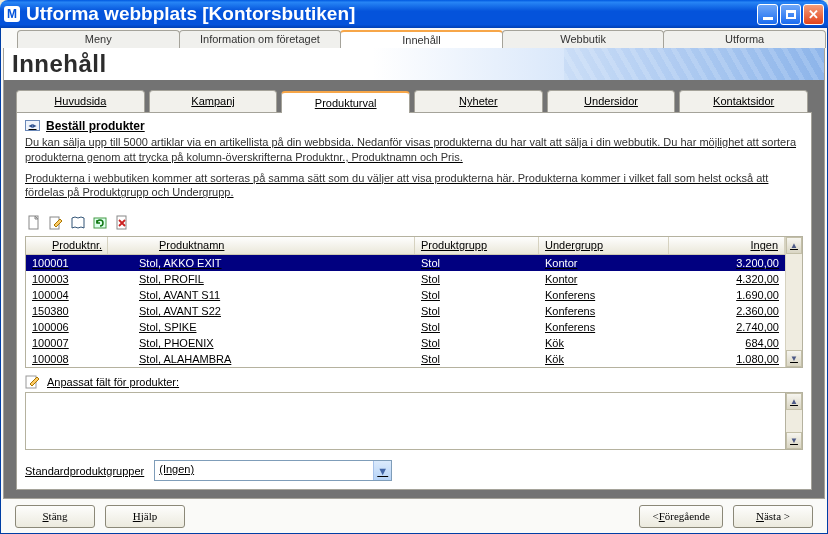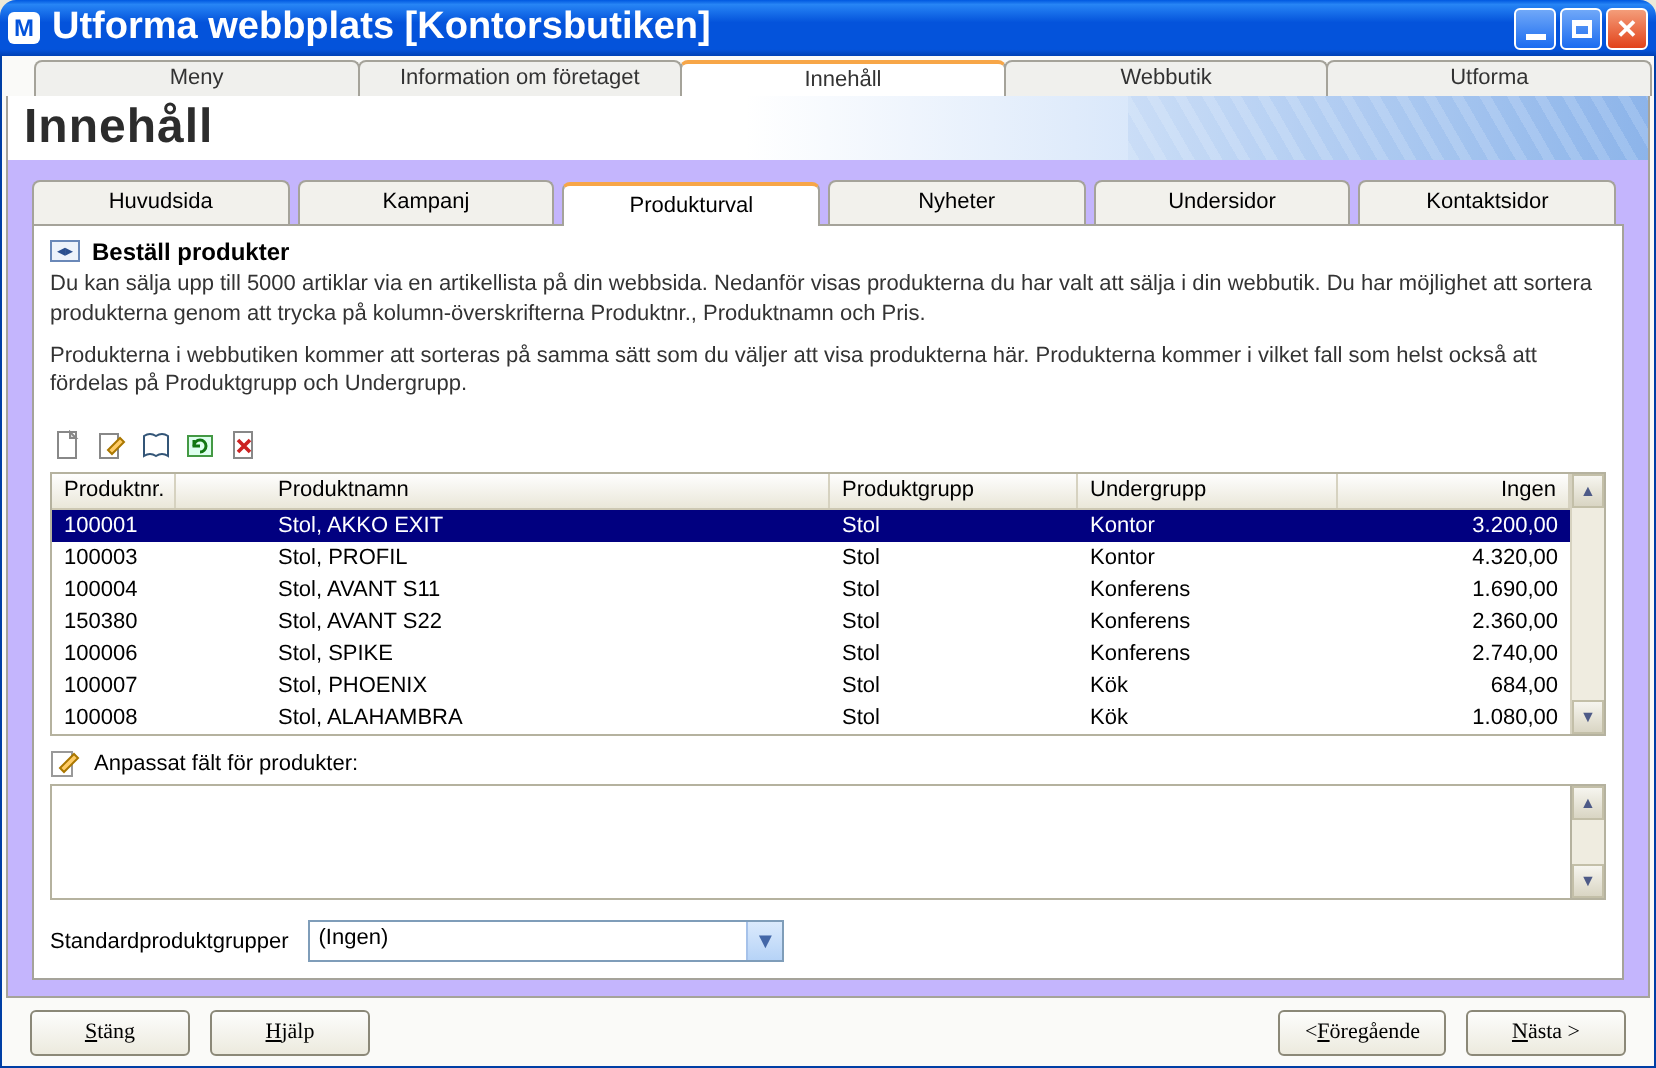--- a/index.html
+++ b/index.html
@@ -24,40 +24,40 @@
 .main-tabs { display: flex; height: 22px; margin: 2px 2px 0 16px; }
 .main-tab { flex: 1; display: flex; align-items: center; justify-content: center; background: #f0f0ed; border: 1px solid #a5a39a; border-bottom: none; border-radius: 4px 4px 0 0; margin-right: -1px; cursor: pointer; color: #333; }
 .main-tab.active { background: #fff; border-top: 2px solid #f7a648; position: relative; z-index: 2; }
 
 
 .banner { height: 40px; margin: 0 2px; background: linear-gradient(to right, #fff 0%, #fff 45%, #a7c8f4 100%); border-left: 1px solid #a5a39a; border-right: 1px solid #a5a39a; display: flex; align-items: center; padding-left: 8px; position: relative; overflow: hidden; }
 .banner h1 { font-size: 24px; font-weight: bold; color: #2c2c2c; letter-spacing: 0.5px; }
 .banner-art { position:absolute; right:0; top:0; bottom:0; width:260px; background: repeating-linear-gradient(60deg, rgba(255,255,255,.25) 0 5px, transparent 5px 12px), linear-gradient(to right,#b8d1f3,#6e9edf); opacity:.45;}
 
 
-.sub-wrap { margin: 0 2px; border: 1px solid #a5a39a; border-top: none; flex: 1; display: flex; flex-direction: column; background: #c4b5fd; padding: 10px 12px 8px; }
+.sub-wrap { margin: 0 2px; border: 1px solid #a5a39a; border-top: none; flex: 1; display: flex; flex-direction: column; background: #737373; padding: 10px 12px 8px; text-decoration: underline; }
 .sub-tabs { display: flex; height: 22px; margin-bottom: 0; }
 .sub-tab { width: 132px; display: flex; align-items: center; justify-content: center; border: 1px solid #a5a39a; border-bottom: none; border-radius: 4px 4px 0 0; margin-right: 4px; background: #f2f1ec; cursor: pointer; }
 .sub-tab.active { background: #fff; border-top: 2px solid #f7a648; position: relative; top: 1px; }
 .sub-body { border: 1px solid #a5a39a; flex: 1; padding: 6px 8px 8px; background: #fff; display: flex; flex-direction: column; overflow: hidden; }
 
 .section-hdr { display: flex; align-items: center; gap: 6px; margin-bottom: 2px; }
 .section-hdr .collapse { width: 15px; height: 11px; border: 1px solid #6a88b8; background: #eef3fb; display: flex; align-items: center; justify-content: center; font-size: 8px; color: #2c4f8f; }
 .section-hdr strong { font-size: 12px; }
 .desc { color: #333; margin-bottom: 6px; line-height: 1.35; }
 .desc p { margin-bottom: 6px; }
 
 .toolbar-icons { display: flex; gap: 4px; padding: 2px 0 4px; }
 .tb-ico { width: 18px; height: 18px; border: 1px solid transparent; display: flex; align-items: center; justify-content: center; cursor: pointer; }
 .tb-ico svg { width: 16px; height: 16px; }
 
 
 .table-wrap { border: 1px solid #b5b29f; display: flex; flex-direction: column; height: 132px; }
 .table-head, .table-row { display: flex; }
-.table-head { background: linear-gradient(to bottom, #fefefe, #eae7d9); border-bottom: 1px solid #cdc8b3; height: 18px; }
+.table-head { background: linear-gradient(to bottom, #fefefe, #eae7d9); border-bottom: 1px solid #cdc8b3; height: 18px; padding-left: 20px; }
 .th, .td { padding: 2px 6px; white-space: nowrap; overflow: hidden; }
 .th { border-right: 1px solid #d6d2c0; cursor: pointer; }
 .c1 { width: 62px; }
 .c2 { flex: 1; margin-left: 45px; }
 .c3 { width: 124px; }
 .c4 { width: 130px; }
 .c5 { width: 116px; text-align: right; }
 .tbody { flex: 1; overflow: hidden; }
 .table-row { height: 16px; align-items: flex-end; }
 .table-row.selected { background: #010080; color: #fff; }

